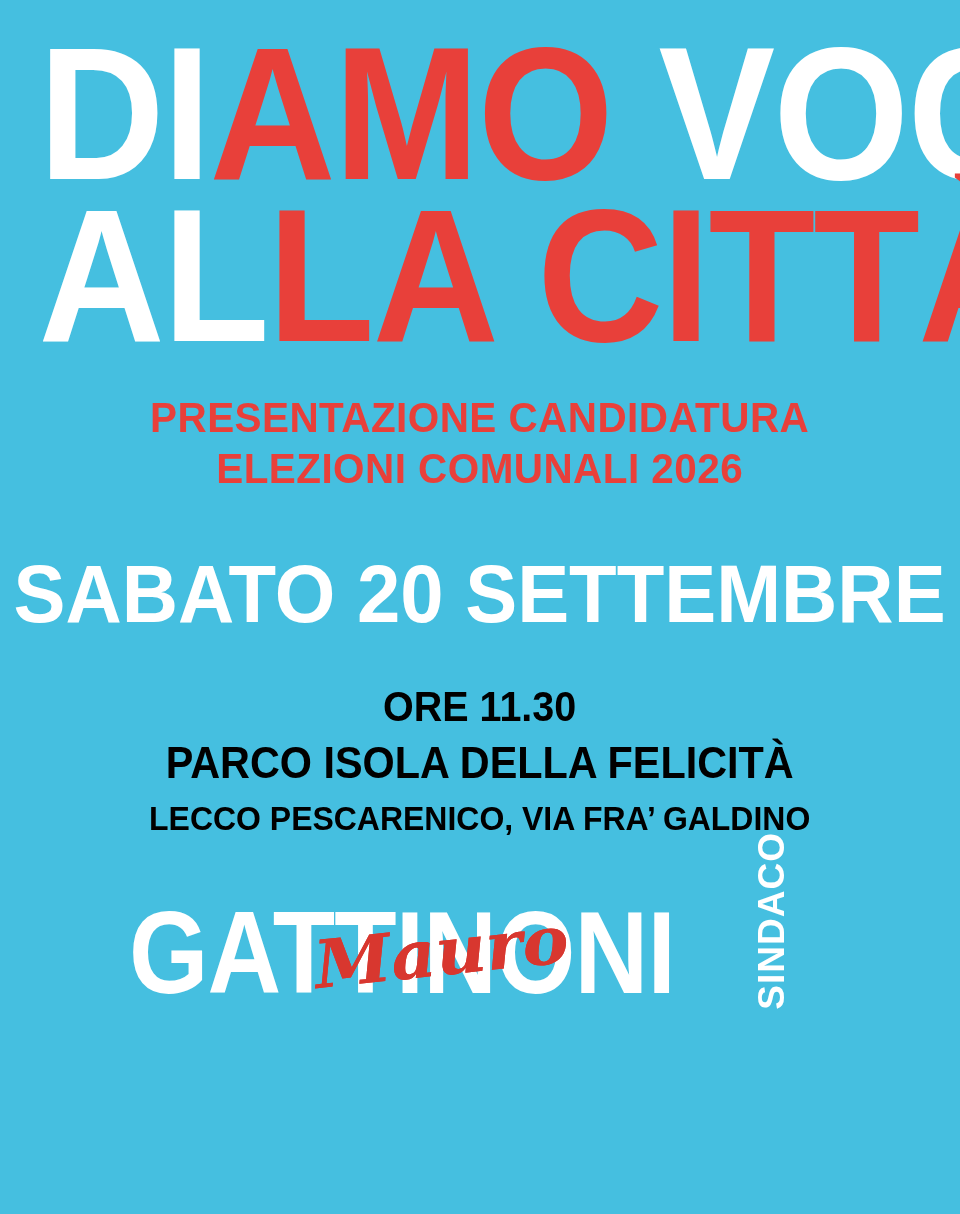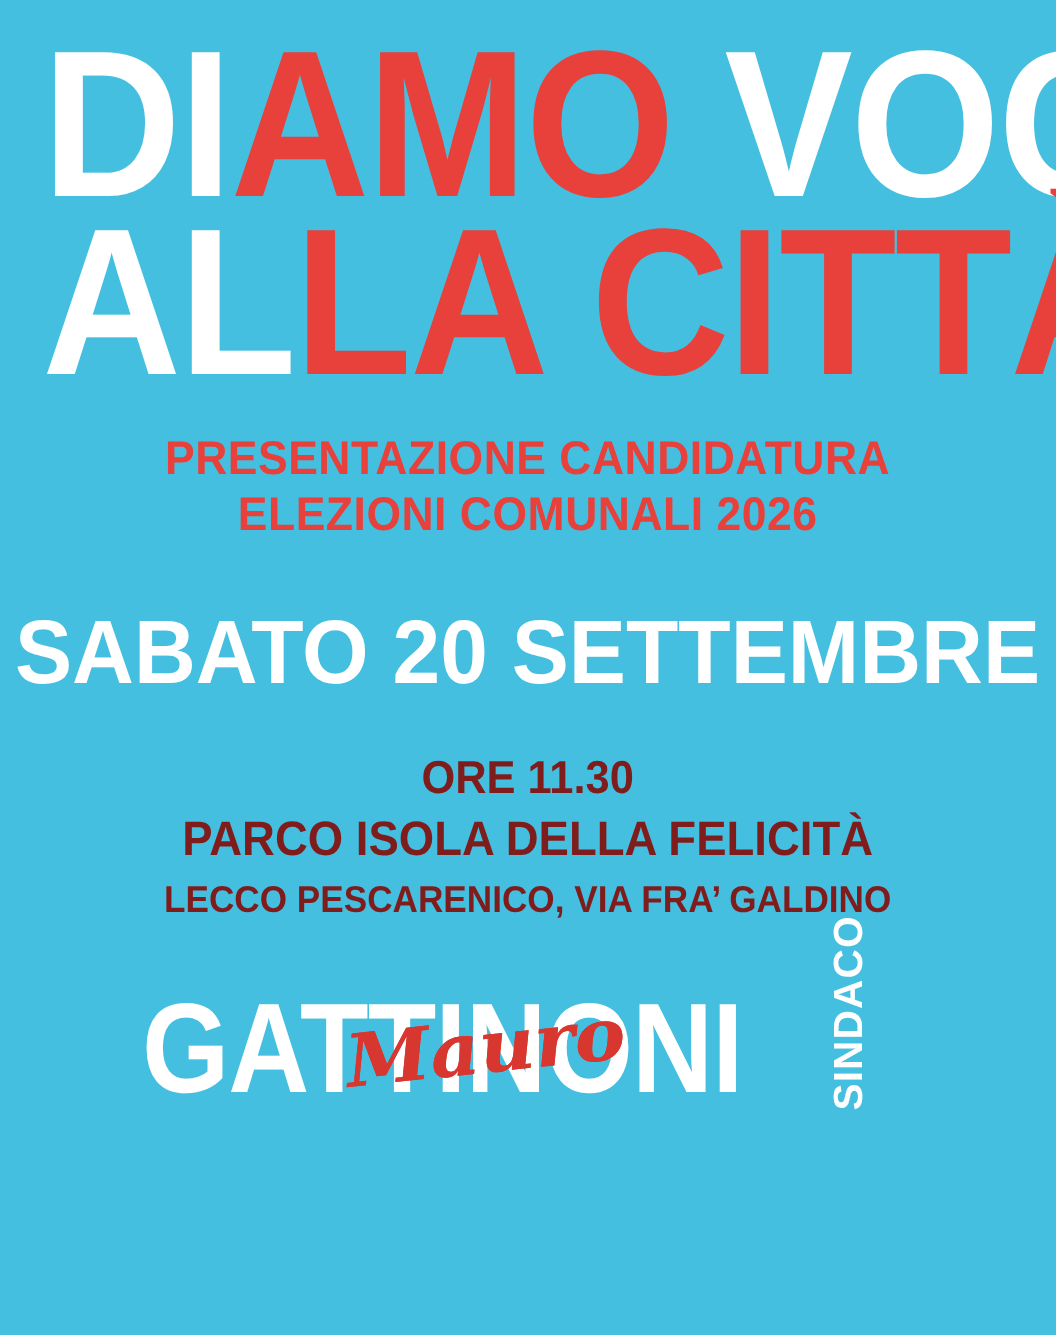--- a/index.html
+++ b/index.html
@@ -76,21 +76,21 @@
     letter-spacing: 0px;
     line-height: 1;
     white-space: nowrap;
     transform: scaleX(0.95);
   }
 
   
   .details {
     margin-top: 46px;
     text-align: center;
-    color: #7f1d1d;
+    color: #000000;
     font-weight: bold;
     line-height: 1.22;
   }
   .detail-time  { font-size: 42px; white-space: nowrap; transform: scaleX(0.94); display:block;}
   .detail-place { font-size: 44px; white-space: nowrap; transform: scaleX(0.94); display:block; margin-top: 4px;}
   .detail-addr  { font-size: 34px; white-space: nowrap; transform: scaleX(0.94); display:block; margin-top: 8px;}
 
   
   .logo {
     position: relative;

